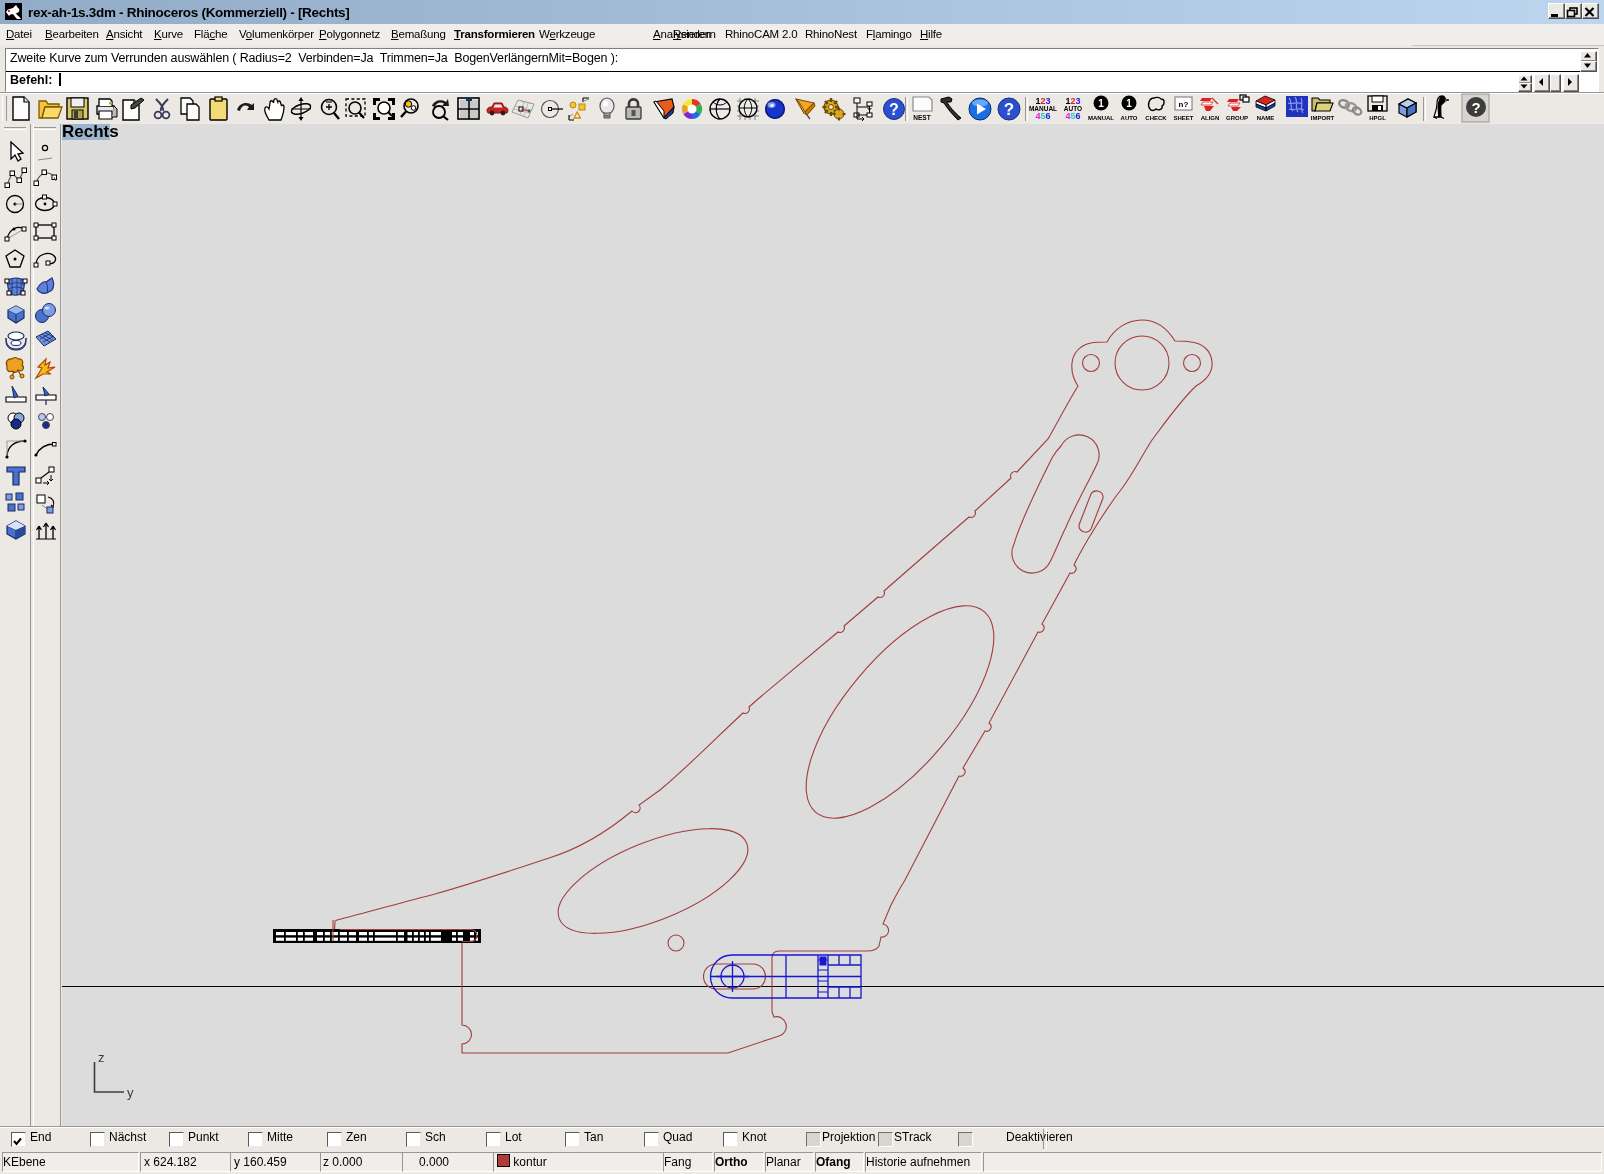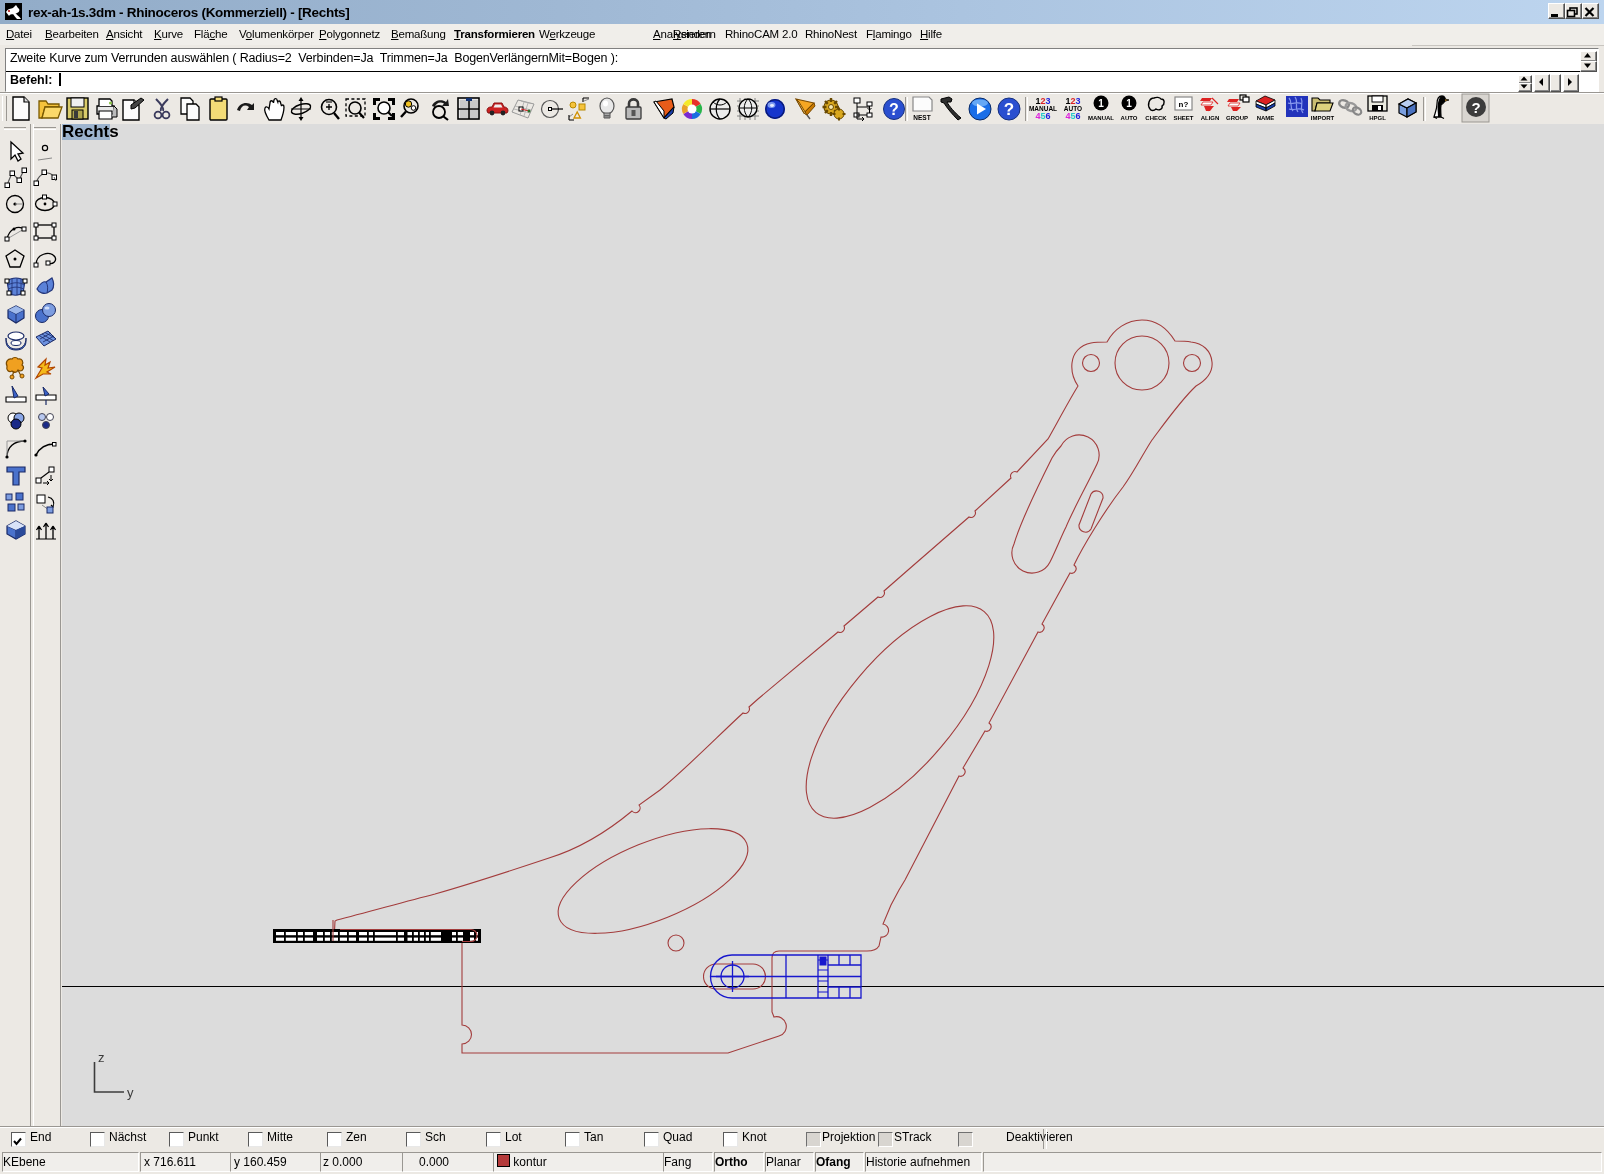--- a/index.html
+++ b/index.html
@@ -691,21 +691,21 @@
   <div class="cbg" style="left:806px;"></div>
     <span class="cbl" style="left:822px;">Projektion</span>
   <div class="cbg" style="left:878px;"></div>
     <span class="cbl" style="left:894px;">STrack</span>
   <div class="cbg" style="left:958px;"></div>
     <span class="cbl" style="left:1006px;">Deaktivieren</span>
   <div class="abs" style="left:1043px;top:2px;width:2px;height:20px;border-left:1px solid #9a9792;border-right:1px solid #fff;"></div>
 </div>
 <div class="abs" id="statusbar">
   <div class="sp" style="left:2px;width:135px;">KEbene</div>
-  <div class="sp" style="left:140px;width:88px;text-align:left;padding-left:3px;">x 716.611</div>
+  <div class="sp" style="left:140px;width:88px;text-align:left;padding-left:3px;">x 624.182</div>
   <div class="sp" style="left:230px;width:88px;text-align:left;padding-left:3px;">y 160.459</div>
   <div class="sp" style="left:320px;width:80px;text-align:left;padding-left:2px;">z 0.000</div>
   <div class="sp" style="left:402px;width:80px;text-align:left;padding-left:16px;">0.000</div>
   <div class="sp" style="left:493px;width:167px;text-align:left;padding-left:3px;"><span style="display:inline-block;width:11px;height:11px;background:#b43a3a;border:1px solid #000;vertical-align:-1px;"></span> kontur</div>
   <div class="sp" style="left:663px;width:48px;">Fang</div>
   <div class="sp" style="left:714px;width:48px;font-weight:bold;">Ortho</div>
   <div class="sp" style="left:765px;width:47px;">Planar</div>
   <div class="sp" style="left:815px;width:47px;font-weight:bold;">Ofang</div>
   <div class="sp" style="left:865px;width:115px;">Historie aufnehmen</div>
   <div class="sp" style="left:983px;width:617px;"></div>

